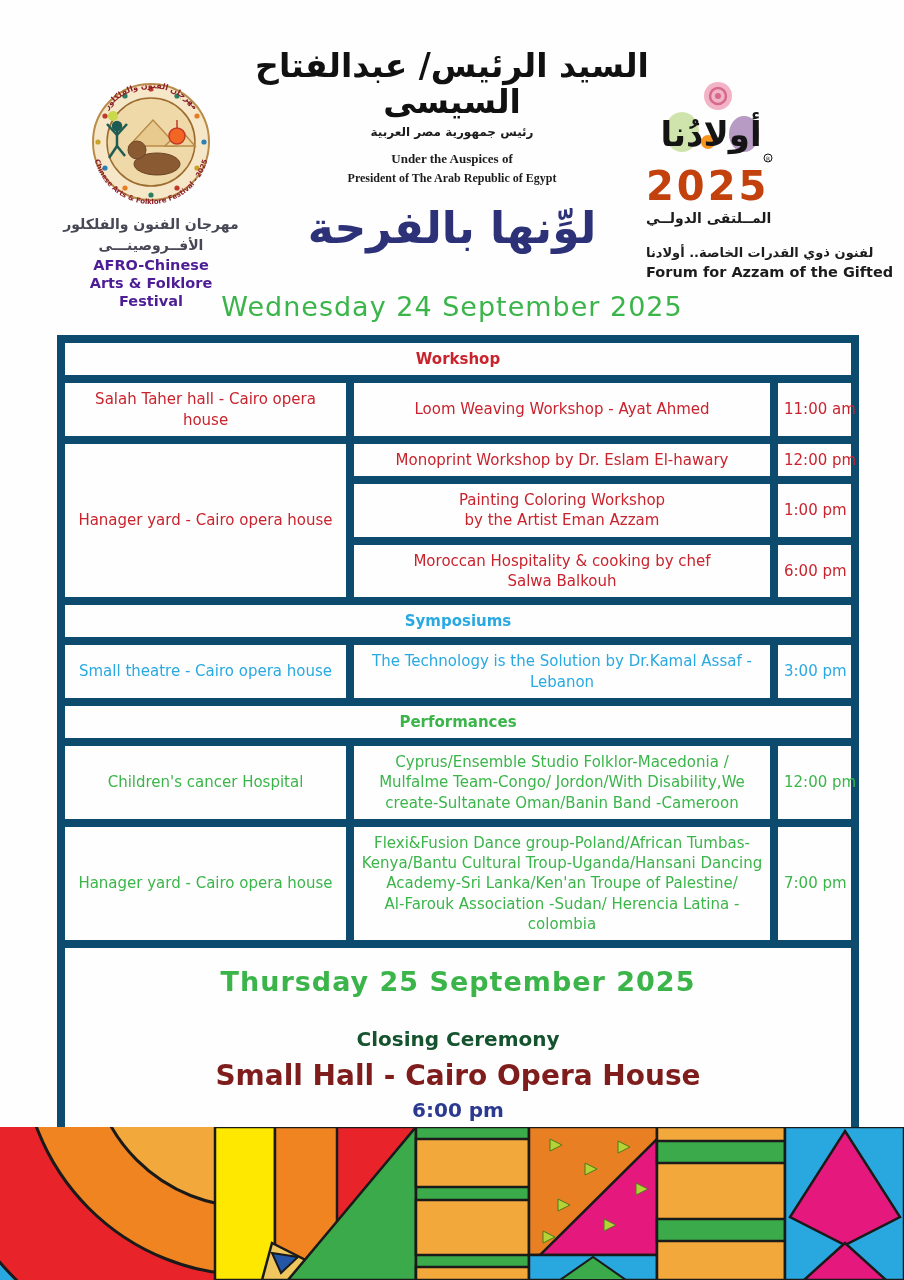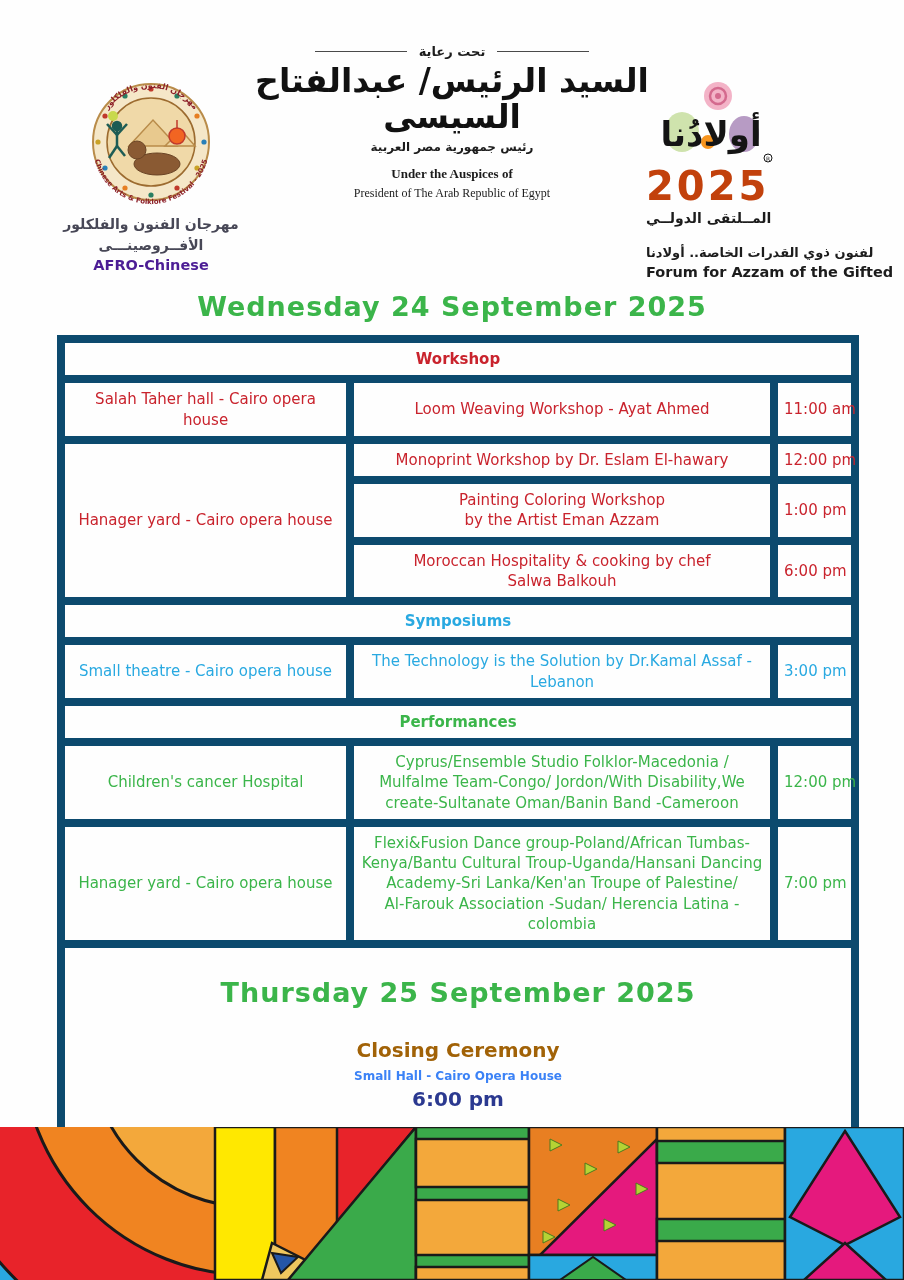--- a/index.html
+++ b/index.html
@@ -10,68 +10,64 @@
   }
   
   .center-head{position:absolute; left:242px; top:44px; width:420px; text-align:center;}
   .kicker{display:flex; align-items:center; justify-content:center; gap:12px;}
   .kicker .dash{width:92px; border-top:1.5px solid #4a4a4a; height:0;}
   .kicker .kicker-txt{font-size:13px; font-weight:bold; color:#1d1d1d;}
   .calligraphy{margin-top:4px; font-size:33px; font-weight:bold; color:#111; line-height:1.1;}
   .sub-ar{margin-top:4px; font-size:12px; font-weight:bold; color:#1d1d1d;}
   .auspices{margin-top:12px; font-family:"Liberation Serif",serif; font-size:13px; font-weight:bold;}
   .pres-en{margin-top:2px; font-family:"Liberation Serif",serif; font-size:20px; font-weight:bold;}
-  .pres-title{margin-top:4px; font-family:"Liberation Serif",serif; font-size:12px; font-weight:normal;}
+  .pres-title{margin-top:4px; font-family:"Liberation Serif",serif; font-size:12px; font-weight:bold;}
   .slogan{margin-top:16px; font-size:44px; font-weight:bold; color:#2c3178;}
 
   .left-logo{position:absolute; left:58px; top:80px; width:186px; text-align:center;}
   .left-logo .name-ar{font-size:14px; font-weight:bold; color:#474756; line-height:1.5;}
   .left-logo .name-en{font-size:14.5px; font-weight:bold; color:#4c1d95; line-height:1.25;}
 
   .right-logo{position:absolute; left:646px; top:76px; width:252px; text-align:left;}
   .right-logo .year{font-size:40px; font-weight:800; letter-spacing:3px; color:#c2410c; line-height:1; margin-top:-6px;}
   .right-logo .ar1{font-size:14px; font-weight:bold; margin-top:4px;}
   .right-logo .ar2{font-size:13px; font-weight:bold; margin-top:19px;}
   .right-logo .en{font-size:14.5px; font-weight:bold; line-height:1.3; margin-top:3px;}
 
   
   .day-title{position:absolute; top:291px; left:0; width:100%; text-align:center;
-    font-size:27px; font-weight:bold; color:#3bb54a; letter-spacing:1px;}
+    font-size:27px; font-weight:normal; color:#3bb54a; letter-spacing:1px;}
   table.sched{position:absolute; left:57px; top:335px; width:794px;
     border-collapse:collapse; table-layout:fixed;}
   table.sched td{border:8px solid #0c4a6e; text-align:center; vertical-align:middle;
     padding:6px 6px; font-size:15px; line-height:1.35;}
   td.sec-head{font-size:21px; font-weight:bold; padding:3px;}
   .sec-red{color:#c9232d;} .sec-cyan{color:#29a9e1;} .sec-green{color:#3bb54a;}
   td.event{white-space:pre-line;}
   td.time{white-space:nowrap;}
   td.closing-cell{height:180px; padding:10px;}
   .thu-title{font-size:27px; font-weight:bold; color:#3bb54a; letter-spacing:1px; margin-bottom:26px;}
-  .closing{font-size:20px; font-weight:bold; color:#a16207;}
-  .closing-venue{font-size:12px; font-weight:bold; color:#3b82f6; margin-top:4px;}
+  .closing{font-size:20px; font-weight:bold; color:#14532d;}
+  .closing-venue{font-size:28px; font-weight:bold; color:#7f1d1d; margin-top:4px;}
   .closing-time{font-size:20px; font-weight:bold; color:#2b3990; margin-top:2px;}
 
   
   .art-strip{position:absolute; left:0; bottom:0; width:904px; height:153px; display:block;}
 </style>
 </head>
 <body>
 
 <div class="page">
 
   <div class="center-head">
-    <div class="kicker">
-      <span class="dash"></span>
-      <span class="kicker-txt" dir="rtl">تحت رعاية</span>
-      <span class="dash"></span>
-    </div>
     <div class="calligraphy" dir="rtl">السيد الرئيس/ عبدالفتاح السيسى</div>
     <div class="sub-ar" dir="rtl">رئيس جمهورية مصر العربية</div>
     <div class="auspices">Under the Auspices of</div>
     <div class="pres-title">President of The Arab Republic of Egypt</div>
+    <div class="slogan" dir="rtl">لوِّنها بالفرحة</div>
   </div>
 
   <div class="left-logo">
     <svg width="160" height="130" viewBox="0 0 160 130">
       <circle cx="80" cy="62" r="58" fill="#f5e7c8" stroke="#b98c4a" stroke-width="2"></circle>
       <g>
         <circle cx="80" cy="9" r="2.6" fill="#c0392b"></circle>
           <circle cx="106" cy="16" r="2.6" fill="#2a7f62"></circle>
         <circle cx="126" cy="36" r="2.6" fill="#e67e22"></circle>
           <circle cx="133" cy="62" r="2.6" fill="#2980b9"></circle>
@@ -109,20 +105,21 @@
       <text font-size="8" font-weight="bold" fill="#8c1f28">
         <textPath href="#arcTop" startOffset="50%" text-anchor="middle">مهرجان الفنون والفلكلور</textPath>
       </text>
       <text font-size="7" font-weight="bold" fill="#8c1f28">
         <textPath href="#arcBot" startOffset="50%" text-anchor="middle">Chinese Arts &amp; Folklore Festival - 2025</textPath>
       </text>
     </svg>
     <div class="name-ar" dir="rtl">مهرجان الفنون والفلكلور</div>
     <div class="name-ar" dir="rtl">الأفــروصينـــى</div>
     <div class="name-en">AFRO-Chinese</div>
+    <div class="name-en">Arts &amp; Folklore Festival</div>
   </div>
 
   <div class="right-logo">
     <svg width="130" height="92" viewBox="0 0 130 92">
       <circle cx="72" cy="20" r="14" fill="#f3b3c7"></circle>
       <circle cx="72" cy="20" r="8" fill="none" stroke="#d46a8e" stroke-width="2.5"></circle>
       <circle cx="72" cy="20" r="3" fill="#d46a8e"></circle>
       <ellipse cx="36" cy="56" rx="17" ry="20" fill="#cfe3ad"></ellipse>
       <ellipse cx="98" cy="58" rx="15" ry="18" fill="#b79bc4"></ellipse>
       <circle cx="62" cy="66" r="7" fill="#f7941d"></circle>

